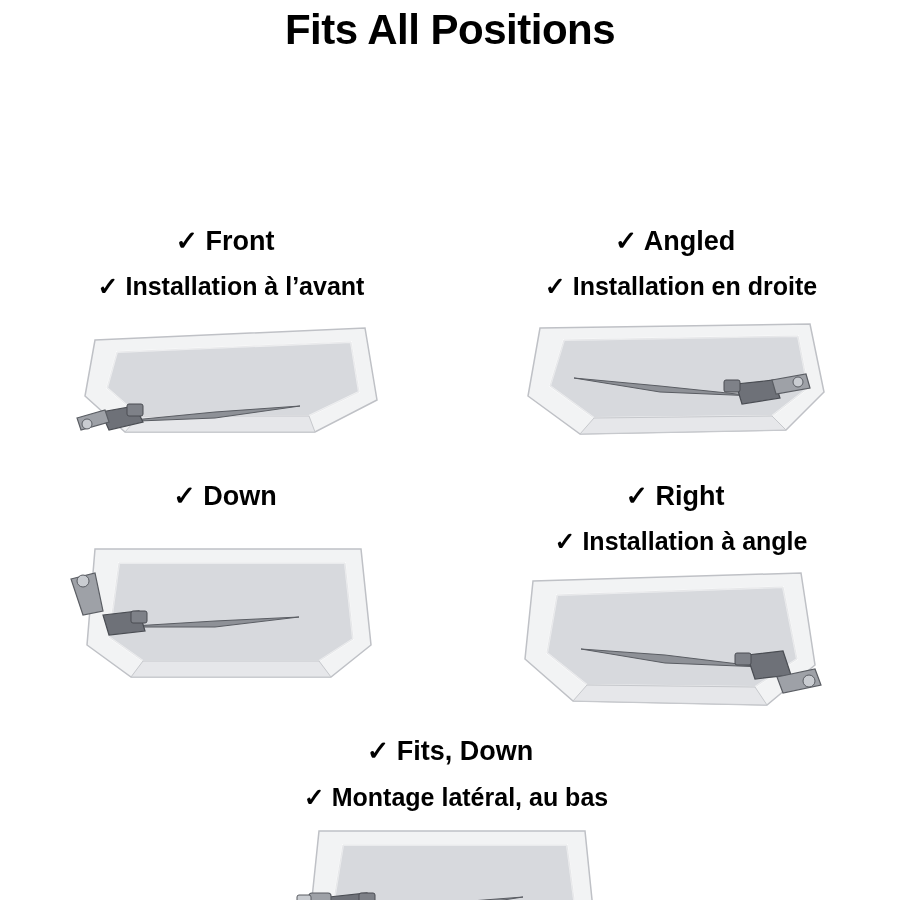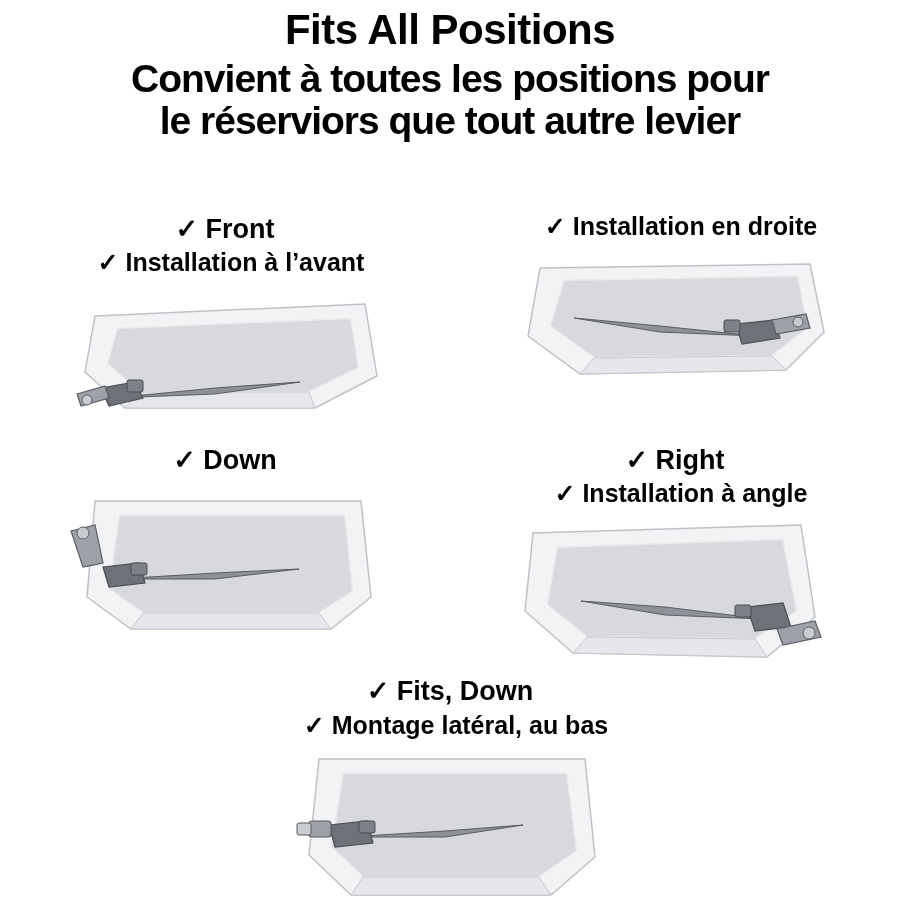--- a/index.html
+++ b/index.html
@@ -63,21 +63,21 @@
   .cell.full {
     width: 900px;
   }
   .labels {
     text-align: center;
   }
   .label-en {
     font-size: 27px;
     font-weight: bold;
     line-height: 1.12;
-    margin: 4px;
+    margin: 16px;
     white-space: nowrap;
   }
   .label-fr {
     font-size: 25px;
     font-weight: bold;
     line-height: 1.12;
     margin: 2px 0 0 12px;
     white-space: nowrap;
   }
   .check {
@@ -96,24 +96,20 @@
     margin: 0 auto;
   }
 </style>
 </head>
 <body>
 
 <div class="page">
 
   <div class="heading-block">
     <h1 class="title-en">Fits All Positions</h1>
-    <h2 class="title-fr">
-      <span class="line1">Convient à toutes les positions pour</span>
-      <span class="line2">le réserviors que tout autre levier</span>
-    </h2>
   </div>
 
   <div class="grid">
 
     <div class="row">
 
       <div class="cell">
         <div class="labels">
           <p class="label-en">
             <span class="check">✓</span>
@@ -142,20 +138,24 @@
             <path d="M12 118 L40 110 L44 122 L16 130 Z" fill="#9ea1a7" stroke="#5a5d63" stroke-width="1.2"></path>
             <circle cx="22" cy="124" r="5" fill="#c9ccd1" stroke="#5a5d63" stroke-width="1"></circle>
 
             <rect x="62" y="104" width="16" height="12" rx="2" fill="#7e8188" stroke="#4a4d53" stroke-width="1"></rect>
           </svg>
         </div>
       </div>
 
       <div class="cell">
         <div class="labels">
+          <p class="label-en">
+            <span class="check">✓</span>
+            <span>Angled</span>
+          </p>
           <p class="label-fr">
             <span class="check">✓</span>
             <span>Installation en droite</span>
           </p>
         </div>
         <div class="art">
           <svg width="330" height="160" viewBox="0 0 330 160" aria-hidden="true">
             <path d="M30 28 L300 24 L314 92 L276 130 L70 134 L18 96 Z" fill="#f2f3f4" stroke="#bfc1c6" stroke-width="1.5"></path>
             <path d="M54 40 L288 36 L298 88 L262 116 L84 118 L40 86 Z" fill="#d7d9dd" stroke="#bfc1c6" stroke-width="1"></path>
             <path d="M54 40 L288 36 L298 88 L262 116 L84 118 L40 86 Z" fill="none" stroke="#ffffff" stroke-width="2" opacity="0.6"></path>

